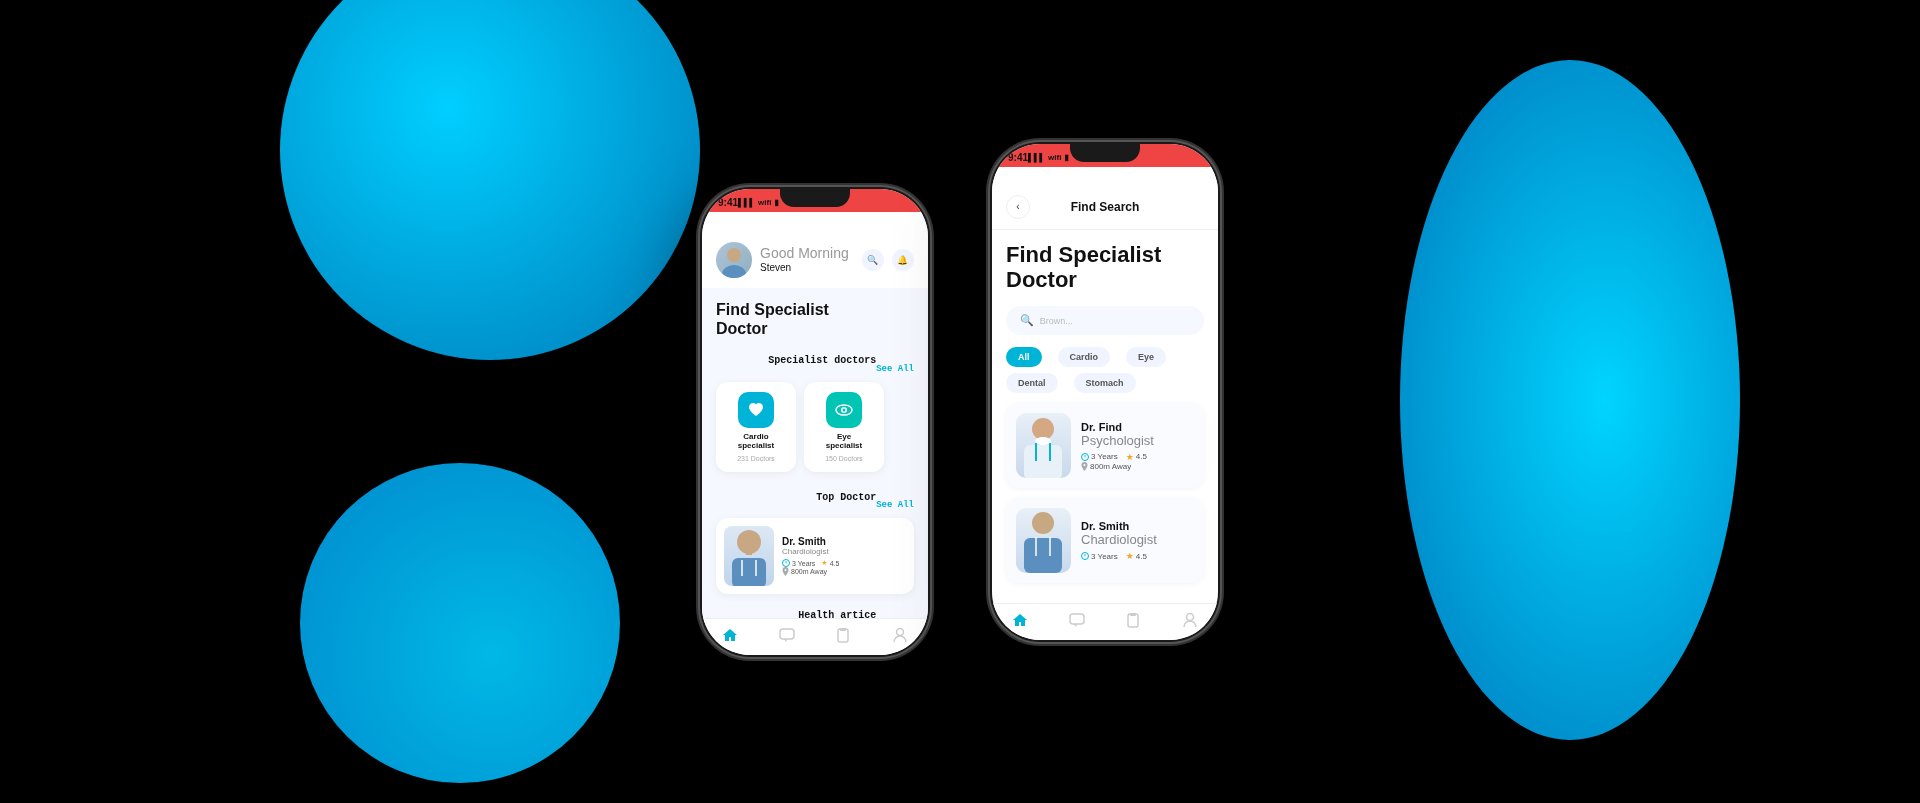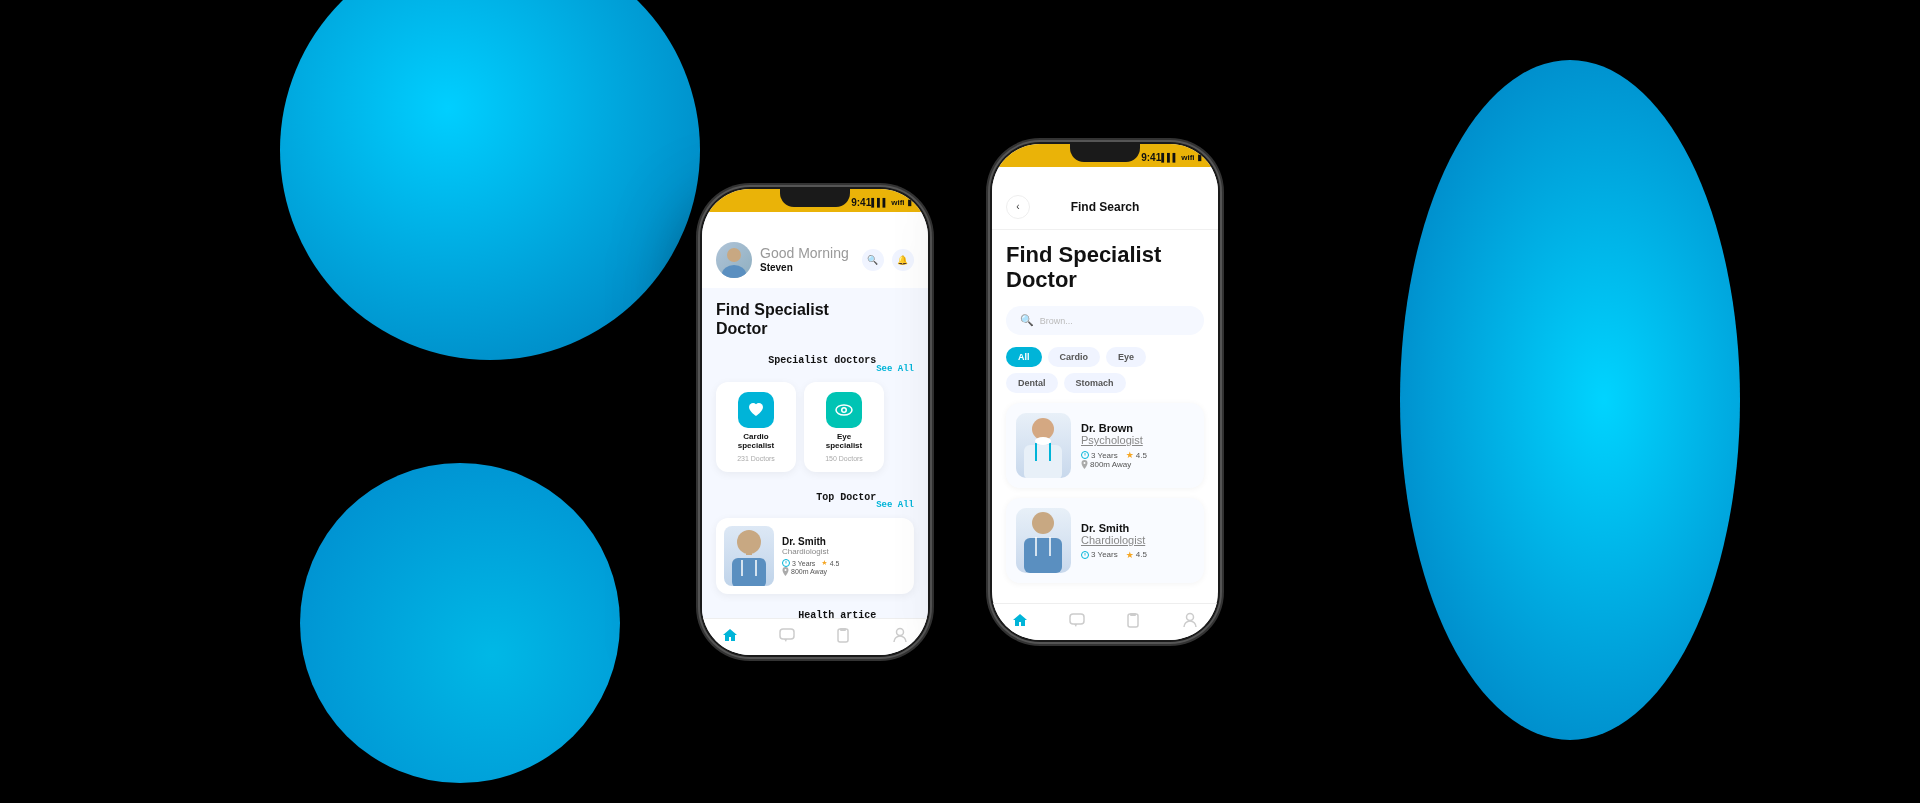--- a/index.html
+++ b/index.html
@@ -78,23 +78,23 @@
       top: 2px; left: 2px; right: 2px; bottom: 2px;
       background: #f5f8ff;
       border-radius: 48px;
       overflow: hidden;
       display: flex;
       flex-direction: column;
     }
 
     
     .status-bar {
-      background: #eab308;
-      display: flex;
-      justify-content: flex-end;
+      background: #ef4444;
+      display: flex;
+      justify-content: flex-start;
       align-items: center;
       padding: 8px 16px 4px;
       font-size: 9px;
       font-weight: 700;
       color: #111;
       flex-shrink: 0;
     }
     .status-time { font-size: 10px; font-weight: 700; }
     .status-icons { display: flex; gap: 3px; align-items: center; font-size: 8px; }
 
@@ -134,21 +134,21 @@
       border-radius: 50%;
       background: linear-gradient(135deg, #b0c4d8, #8fafc0);
       overflow: hidden;
       flex-shrink: 0;
       display: flex;
       align-items: flex-end;
       justify-content: center;
     }
     .greeting-text { line-height: 1.2; }
     .greeting-small { font-size: 14px; color: #999; }
-    .greeting-name { font-size: 10px; font-weight: 700; color: #111; }
+    .greeting-name { font-size: 10px; font-weight: 400; color: #111; }
     .header-icons { display: flex; gap: 8px; }
     .hicon {
       width: 22px; height: 22px;
       border-radius: 50%;
       background: #f0f4ff;
       display: flex; align-items: center; justify-content: center;
       font-size: 9px; color: #555;
     }
 
     .left-body {
@@ -298,21 +298,21 @@
       display: flex;
       align-items: center;
       gap: 6px;
       margin-bottom: 12px;
     }
     .search-icon-s { font-size: 11px; color: #aaa; }
     .search-placeholder { font-size: 9px; color: #bbb; }
 
     .filter-row {
       display: flex;
-      gap: 6px;
+      gap: 16px;
       margin-bottom: 6px;
       flex-wrap: wrap;
     }
     .filter-chip {
       padding: 5px 12px;
       border-radius: 20px;
       font-size: 9px;
       font-weight: 600;
     }
     .chip-active { background: #00b4d8; color: #fff; }
@@ -332,21 +332,21 @@
     .doc-avatar-r {
       width: 55px; height: 65px;
       border-radius: 10px;
       background: linear-gradient(180deg, #e8f0f8, #c8d8ec);
       flex-shrink: 0;
       overflow: hidden;
       display: flex; align-items: flex-end; justify-content: center;
     }
     .doc-info-r { flex: 1; }
     .doc-name-r { font-size: 11px; font-weight: 700; color: #111; }
-    .doc-spec-r { font-size: 11px; color: #888; margin-bottom: 4px; text-decoration: underline; }
+    .doc-spec-r { font-size: 13px; color: #888; margin-bottom: 4px; }
     .doc-meta-r { display: flex; gap: 8px; flex-wrap: wrap; }
     .meta-r { font-size: 8px; color: #555; display: flex; align-items: center; gap: 2px; }
   </style>
 </head>
 <body>
 
 <div class="bg-blob blob-top-left"></div>
 <div class="bg-blob blob-bottom-left"></div>
 <div class="bg-blob blob-right"></div>
 
@@ -543,21 +543,21 @@
             <div class="doc-avatar-r">
               <svg width="55" height="65" viewBox="0 0 55 65">
                 <circle cx="27" cy="16" r="11" fill="#d4a882"></circle>
                 <rect x="8" y="32" width="38" height="35" rx="6" fill="#e8f0f8"></rect>
                 <line x1="20" y1="30" x2="20" y2="48" stroke="#00b4d8" stroke-width="2"></line>
                 <line x1="34" y1="30" x2="34" y2="48" stroke="#00b4d8" stroke-width="2"></line>
                 <ellipse cx="27" cy="28" rx="8" ry="4" fill="#fff"></ellipse>
               </svg>
             </div>
             <div class="doc-info-r">
-              <div class="doc-name-r">Dr. Brown</div>
+              <div class="doc-name-r">Dr. Find</div>
               <div class="doc-spec-r">Psychologist</div>
               <div class="doc-meta-r">
                 <span class="meta-r">
                   <svg width="8" height="8" viewBox="0 0 8 8">
                       <circle cx="4" cy="4" r="3.5" fill="none" stroke="#00b4d8" stroke-width="1"></circle>
                       <line x1="4" y1="2" x2="4" y2="4.5" stroke="#00b4d8" stroke-width="0.8"></line>
                     </svg>
                   <span>3 Years</span>
                 </span>
                 <span class="meta-r">

